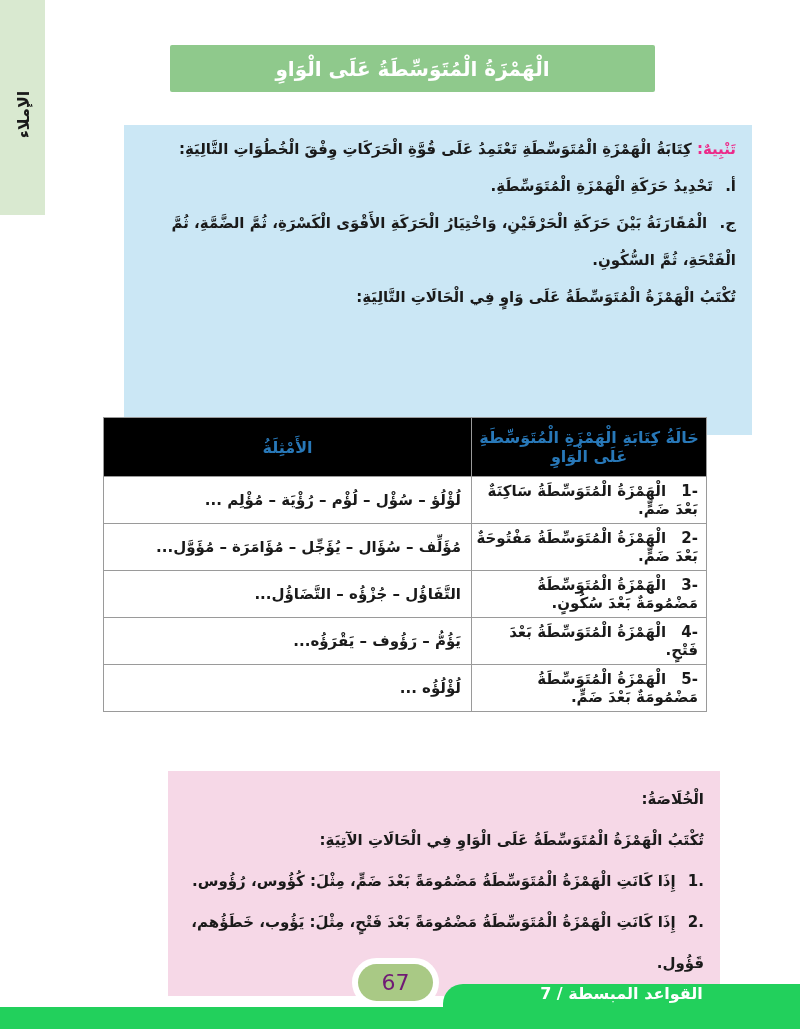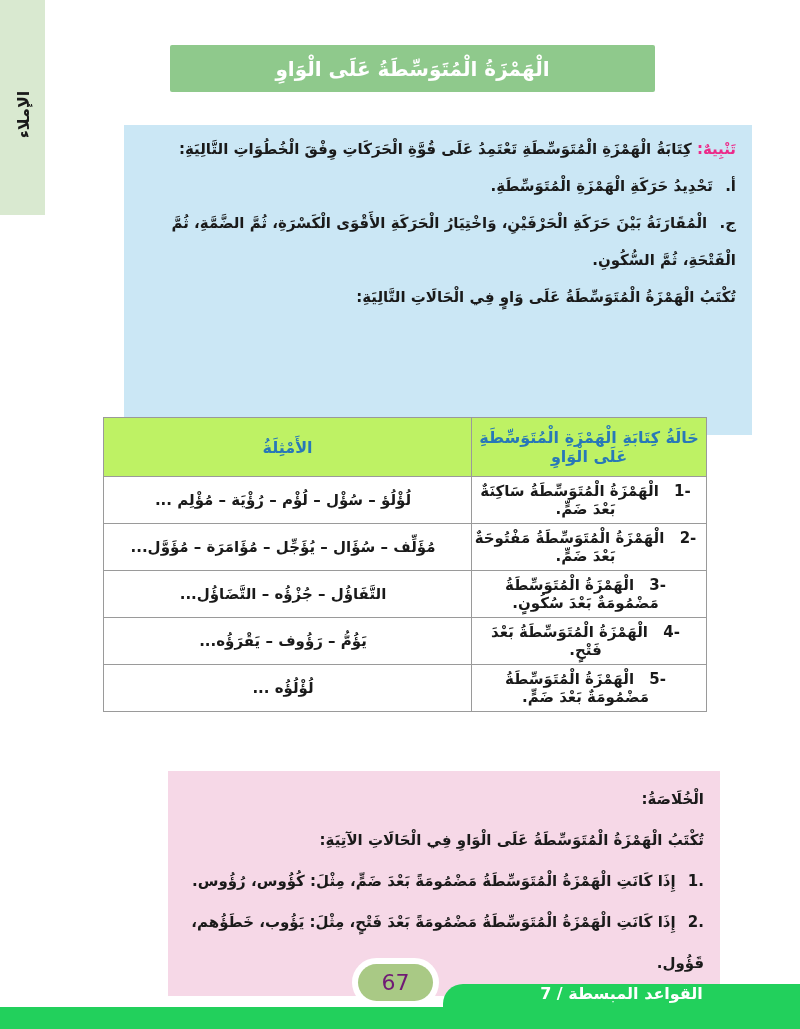--- a/index.html
+++ b/index.html
@@ -19,22 +19,22 @@
   
   .notice-box{position:absolute;left:88px;top:125px;width:628px;height:310px;background:#cbe7f5;
     padding:6px 16px;box-sizing:border-box;overflow:hidden;margin-left:36px;}
   .notice-box p{margin:0;font-size:15px;font-weight:bold;color:#1a1a1a;line-height:37px;}
   .notice-label{color:#ec2b8a;}
   .step-letter{margin-left:7px;}
 
   
   .case-table{position:absolute;left:103px;top:417px;width:597px;border-collapse:collapse;table-layout:fixed;direction:rtl;}
   .case-table th,.case-table td{border:1px solid #9a9a9a;font-weight:bold;color:#1a1a1a;}
-  .case-table th{background:#bef264;color:#2878b8;font-size:16px;height:56px;text-align:center;}
-  .case-table td{background:#ffffff;font-size:15px;height:44px;vertical-align:middle;text-align:center;}
+  .case-table th{background:#000000;color:#2878b8;font-size:16px;height:56px;text-align:center;}
+  .case-table td{background:#ffffff;font-size:15px;height:44px;vertical-align:middle;}
   .case-table .col-case{width:232px;}
   .case-table .col-ex{width:365px;}
   .case-cell{padding-right:8px;text-align:right;}
   .ex-cell{padding-right:10px;text-align:right;}
   .row-num{direction:ltr;unicode-bidi:embed;margin-left:10px;}
 
   
   .summary-box{position:absolute;left:168px;top:730px;width:552px;height:225px;background:#f6d8e7;
     padding:8px 16px;box-sizing:border-box;overflow:hidden;margin-top:41px;}
   .summary-box p{margin:0;font-size:15px;font-weight:bold;color:#1a1a1a;line-height:41px;}

